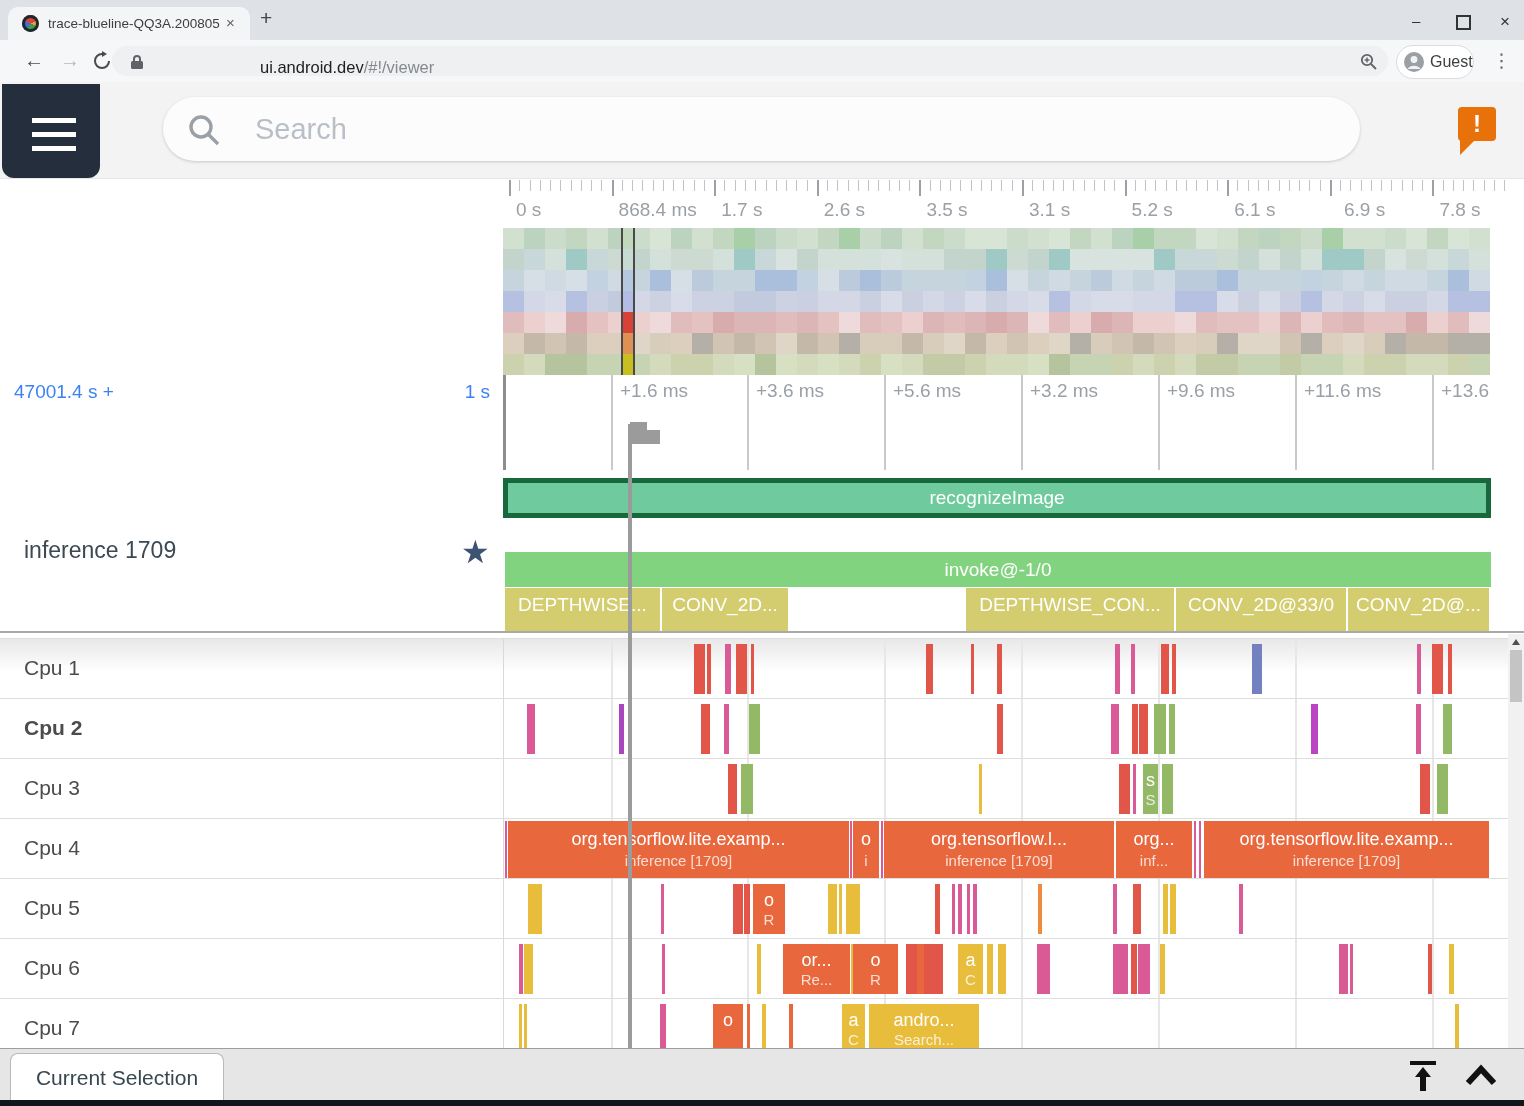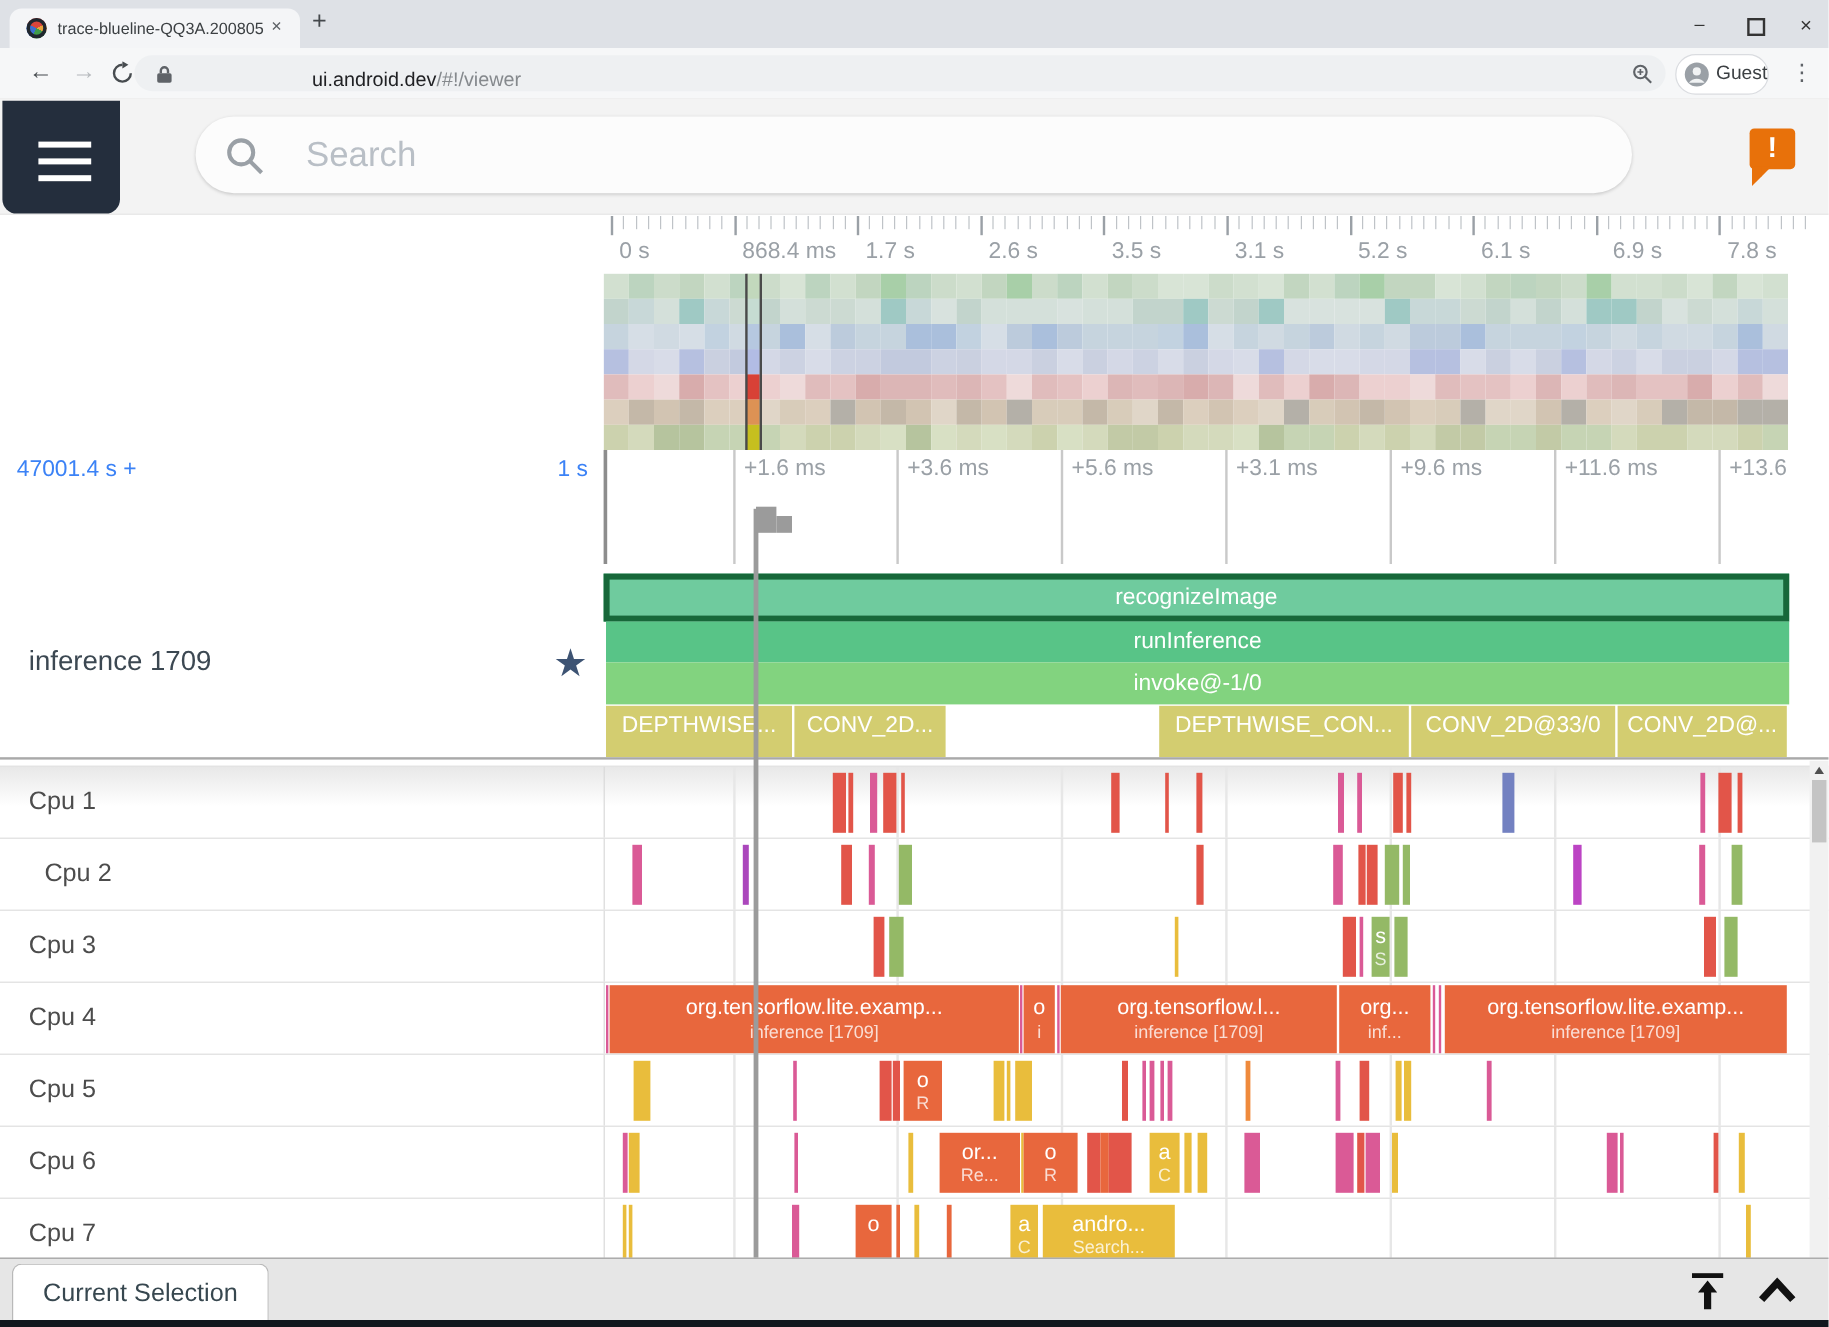--- a/index.html
+++ b/index.html
@@ -573,34 +573,33 @@
   <div class="abs graytxt" style="left:380px;top:381px;width:110px;text-align:right;">1 s</div>
   <div class="abs" id="detailrow" style="left:503px;top:375px;width:1005px;height:95px;">
     <div class="abs" style="left:0;top:0;width:3px;height:95px;background:#8d8d8d;"></div>
   <div class=" dline" style="position: absolute; left: 108px; top: 0px; height: 95px;"></div>
       <div class="rulerlabel" style="position: absolute; left: 117px; top: 5px;">+1.6 ms</div>
       <div class=" dline" style="position: absolute; left: 244px; top: 0px; height: 95px;"></div>
       <div class="rulerlabel" style="position: absolute; left: 253px; top: 5px;">+3.6 ms</div>
       <div class=" dline" style="position: absolute; left: 381px; top: 0px; height: 95px;"></div>
       <div class="rulerlabel" style="position: absolute; left: 390px; top: 5px;">+5.6 ms</div>
       <div class=" dline" style="position: absolute; left: 518px; top: 0px; height: 95px;"></div>
-      <div class="rulerlabel" style="position: absolute; left: 527px; top: 5px;">+3.1 ms</div>
+      <div class="rulerlabel" style="position: absolute; left: 527px; top: 5px;">+3.2 ms</div>
       <div class=" dline" style="position: absolute; left: 655px; top: 0px; height: 95px;"></div>
       <div class="rulerlabel" style="position: absolute; left: 664px; top: 5px;">+9.6 ms</div>
       <div class=" dline" style="position: absolute; left: 792px; top: 0px; height: 95px;"></div>
       <div class="rulerlabel" style="position: absolute; left: 801px; top: 5px;">+11.6 ms</div>
       <div class=" dline" style="position: absolute; left: 929px; top: 0px; height: 95px;"></div>
       <div class="rulerlabel" style="position: absolute; left: 938px; top: 5px;">+13.6</div>
     </div>
 
   <div class="abs trackname" style="left:24px;top:537px;">inference 1709</div>
   <span class="abs star" style="left:461px;top:533px;">★</span>
 
   <div class="abs slice" id="sl-recognize" style="left: 503px; top: 478px; width: 988px; height: 40px; box-sizing: border-box; font-size: 19px; line-height: 30px; background: rgb(111, 203, 158); border: 5px solid rgb(23, 104, 58);">recognizeImage</div>
-  <div class="abs slice" id="sl-run" style="left: 505px; top: 518px; width: 986px; height: 34px; font-size: 19px; line-height: 34px; background: rgb(88, 196, 135);">runInference</div>
   <div class="abs slice" id="sl-invoke" style="left: 505px; top: 552px; width: 986px; height: 35px; font-size: 19px; line-height: 35px; background: rgb(130, 211, 127);">invoke@-1/0</div>
   <div class="abs" id="opsrow" style="left:503px;top:588px;width:1005px;height:43px;overflow:hidden;">
       <div style="position: absolute; left: 2px; top: 0px; width: 155px; height: 43px; background: rgb(211, 205, 112); color: rgb(255, 255, 255); font-size: 19px; line-height: 33px; text-align: center; overflow: hidden; white-space: nowrap;">DEPTHWISE...</div>
       <div style="position: absolute; left: 159px; top: 0px; width: 126px; height: 43px; background: rgb(211, 205, 112); color: rgb(255, 255, 255); font-size: 19px; line-height: 33px; text-align: center; overflow: hidden; white-space: nowrap;">CONV_2D...</div>
       <div style="position: absolute; left: 463px; top: 0px; width: 208px; height: 43px; background: rgb(211, 205, 112); color: rgb(255, 255, 255); font-size: 19px; line-height: 33px; text-align: center; overflow: hidden; white-space: nowrap;">DEPTHWISE_CON...</div>
       <div style="position: absolute; left: 673px; top: 0px; width: 170px; height: 43px; background: rgb(211, 205, 112); color: rgb(255, 255, 255); font-size: 19px; line-height: 33px; text-align: center; overflow: hidden; white-space: nowrap;">CONV_2D@33/0</div>
       <div style="position: absolute; left: 845px; top: 0px; width: 141px; height: 43px; background: rgb(211, 205, 112); color: rgb(255, 255, 255); font-size: 19px; line-height: 33px; text-align: center; overflow: hidden; white-space: nowrap;">CONV_2D@...</div>
     </div>
 
   <div class="abs" id="cpusection" style="left:0;top:631px;width:1524px;height:417px;overflow:hidden;border-top:2px solid #a9a9a9;">
@@ -625,21 +624,21 @@
         <div style="position: absolute; left: 1115px; top: 5px; width: 5px; height: 50px; background: rgb(218, 90, 150);"></div>
         <div style="position: absolute; left: 1131px; top: 5px; width: 4px; height: 50px; background: rgb(218, 90, 150);"></div>
         <div style="position: absolute; left: 1161px; top: 5px; width: 8px; height: 50px; background: rgb(226, 85, 73);"></div>
         <div style="position: absolute; left: 1172px; top: 5px; width: 4px; height: 50px; background: rgb(226, 85, 73);"></div>
         <div style="position: absolute; left: 1252px; top: 5px; width: 10px; height: 50px; background: rgb(115, 129, 193);"></div>
         <div style="position: absolute; left: 1417px; top: 5px; width: 4px; height: 50px; background: rgb(218, 90, 150);"></div>
         <div style="position: absolute; left: 1432px; top: 5px; width: 11px; height: 50px; background: rgb(226, 85, 73);"></div>
         <div style="position: absolute; left: 1448px; top: 5px; width: 4px; height: 50px; background: rgb(226, 85, 73);"></div>
       </div>
       <div style="position: absolute; left: 0px; top: 65px; width: 1524px; height: 60px; border-top: 1px solid rgb(222, 222, 222); background: rgb(255, 255, 255);">
-        <div class="cpulabel" style="position: absolute; left: 37px; top: 17px;">Cpu 2</div>
+        <div class="cpulabel" style="position: absolute; left: 24px; top: 17px; font-weight: bold;">Cpu 2</div>
         <div style="position: absolute; left: 611px; top: 0px; width: 2px; height: 60px; background: rgb(231, 231, 231);"></div>
         <div style="position: absolute; left: 747px; top: 0px; width: 2px; height: 60px; background: rgb(231, 231, 231);"></div>
         <div style="position: absolute; left: 884px; top: 0px; width: 2px; height: 60px; background: rgb(231, 231, 231);"></div>
         <div style="position: absolute; left: 1021px; top: 0px; width: 2px; height: 60px; background: rgb(231, 231, 231);"></div>
         <div style="position: absolute; left: 1158px; top: 0px; width: 2px; height: 60px; background: rgb(231, 231, 231);"></div>
         <div style="position: absolute; left: 1295px; top: 0px; width: 2px; height: 60px; background: rgb(231, 231, 231);"></div>
         <div style="position: absolute; left: 1432px; top: 0px; width: 2px; height: 60px; background: rgb(231, 231, 231);"></div>
         <div style="position: absolute; left: 503px; top: 0px; width: 1px; height: 60px; background: rgb(217, 217, 217);"></div>
         <div style="position: absolute; left: 527px; top: 5px; width: 8px; height: 50px; background: rgb(218, 90, 150);"></div>
         <div style="position: absolute; left: 619px; top: 5px; width: 5px; height: 50px; background: rgb(171, 71, 188);"></div>

